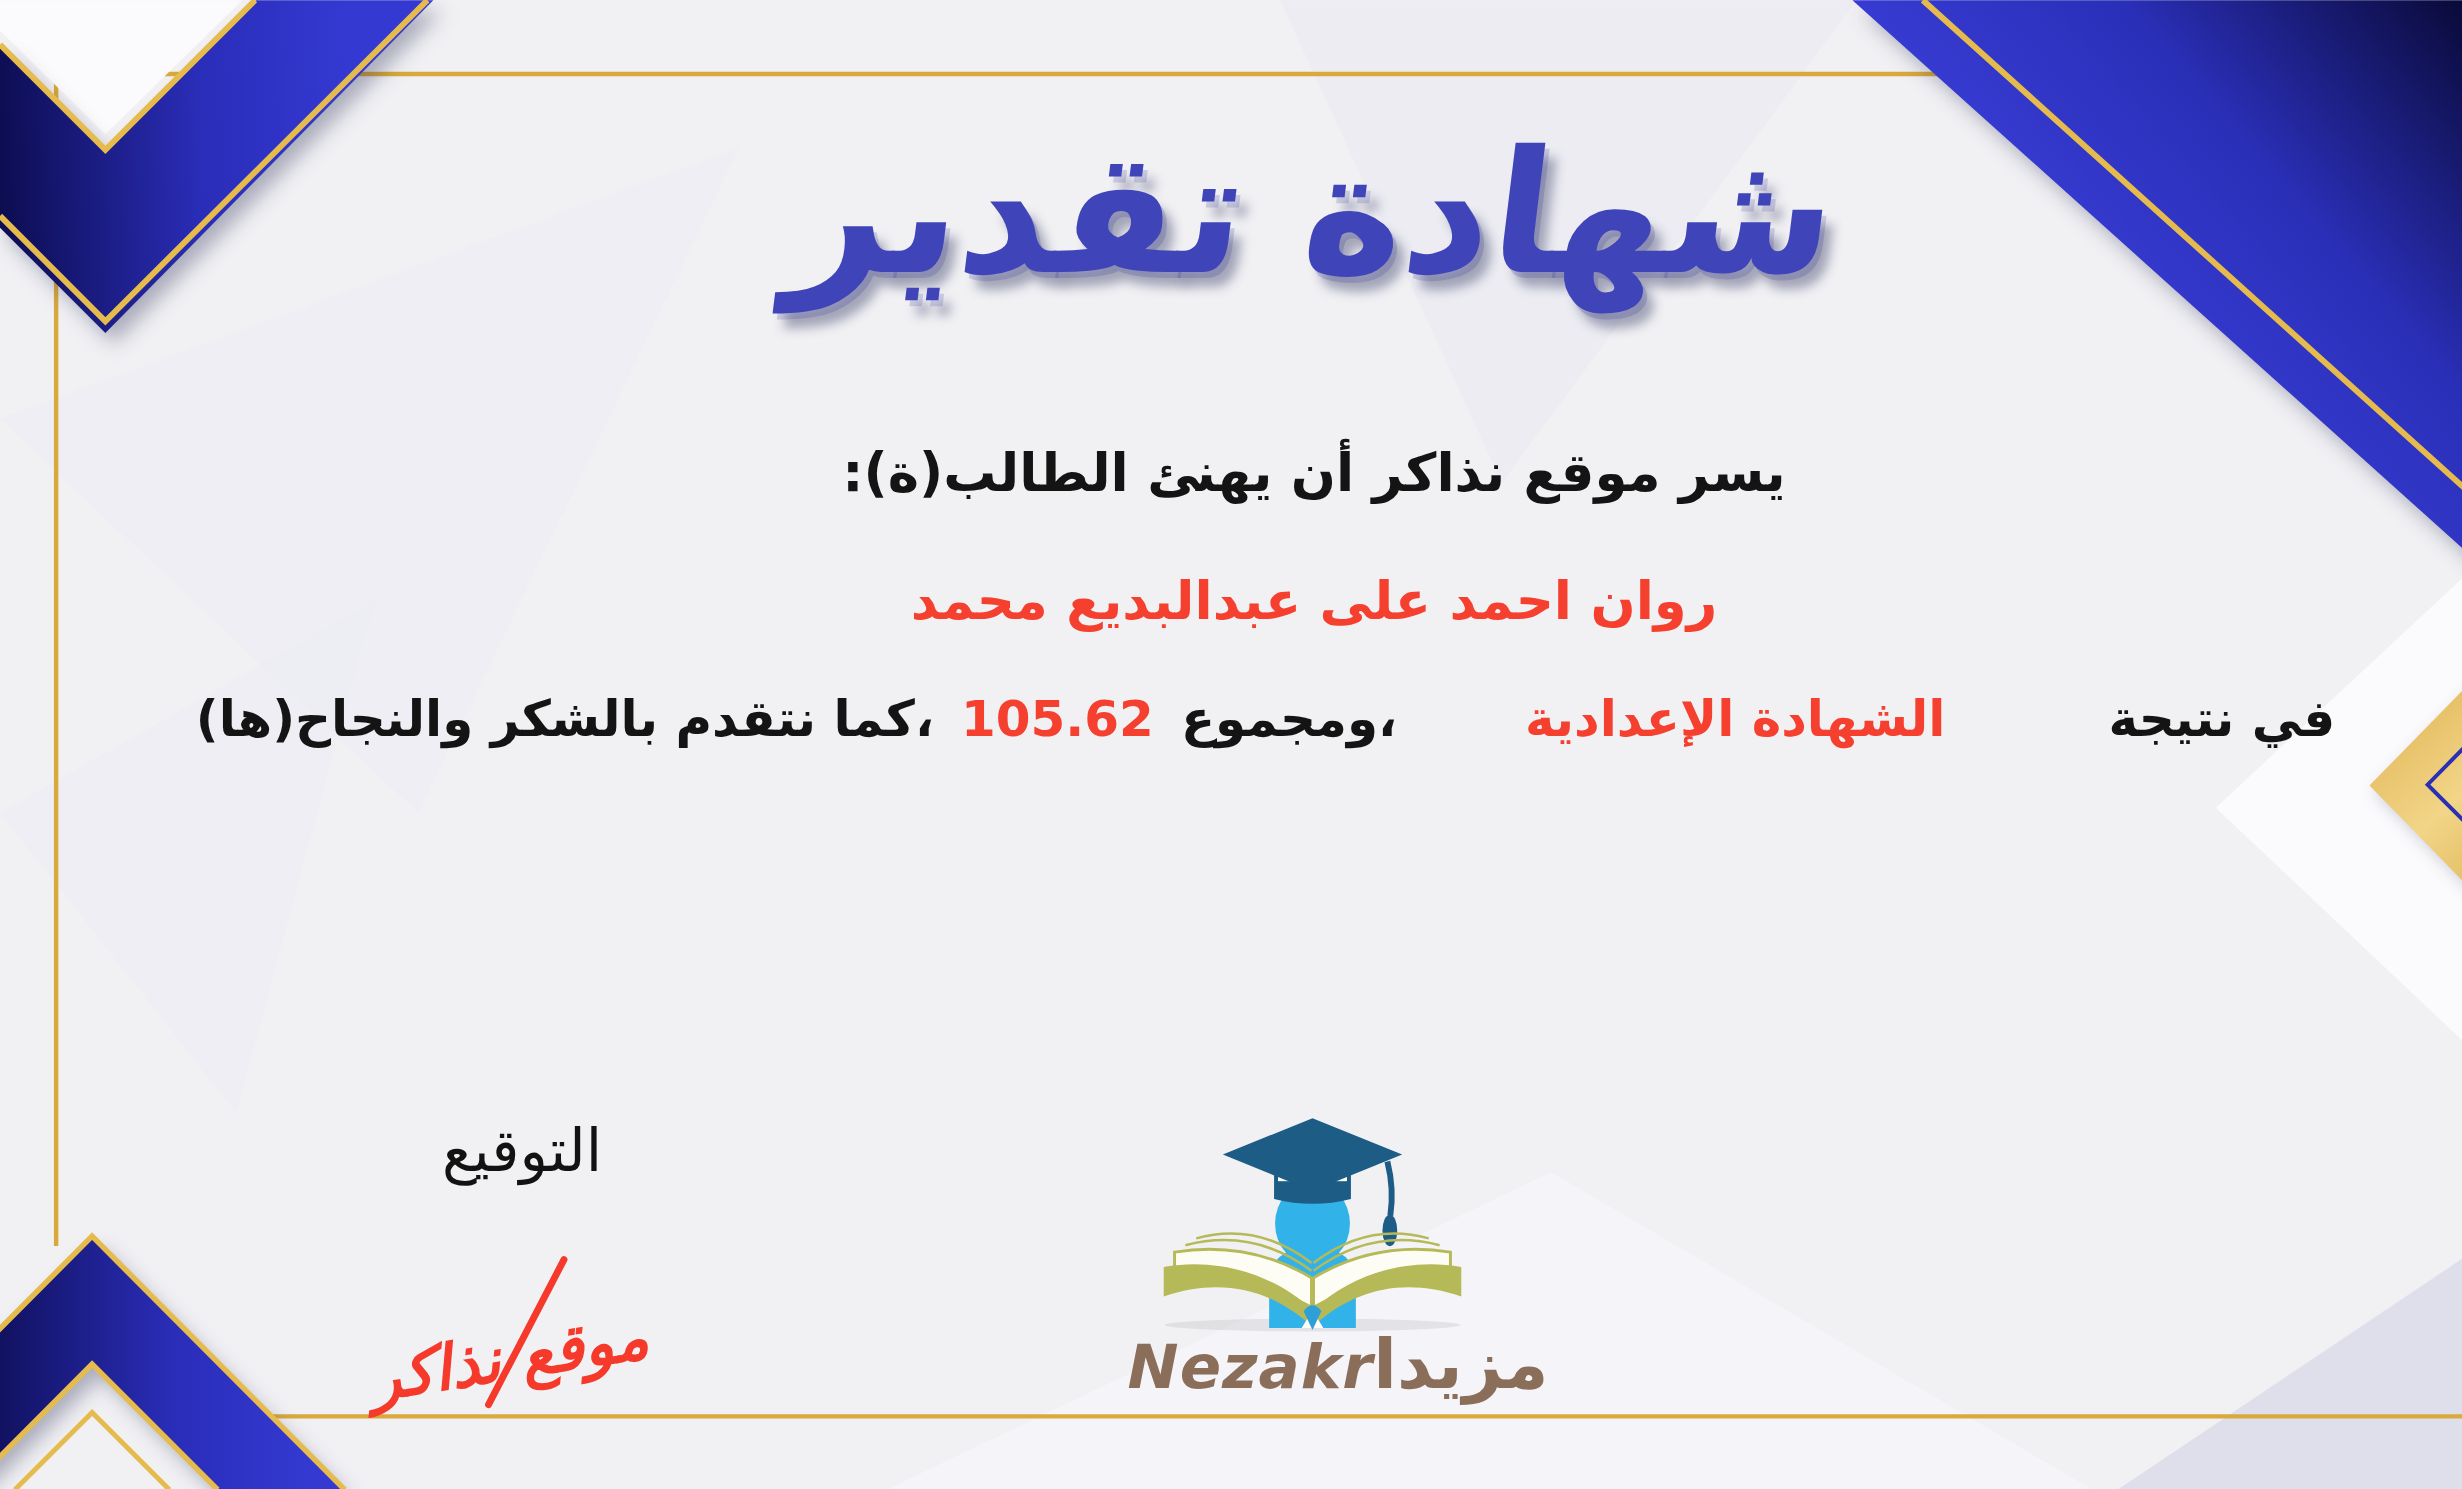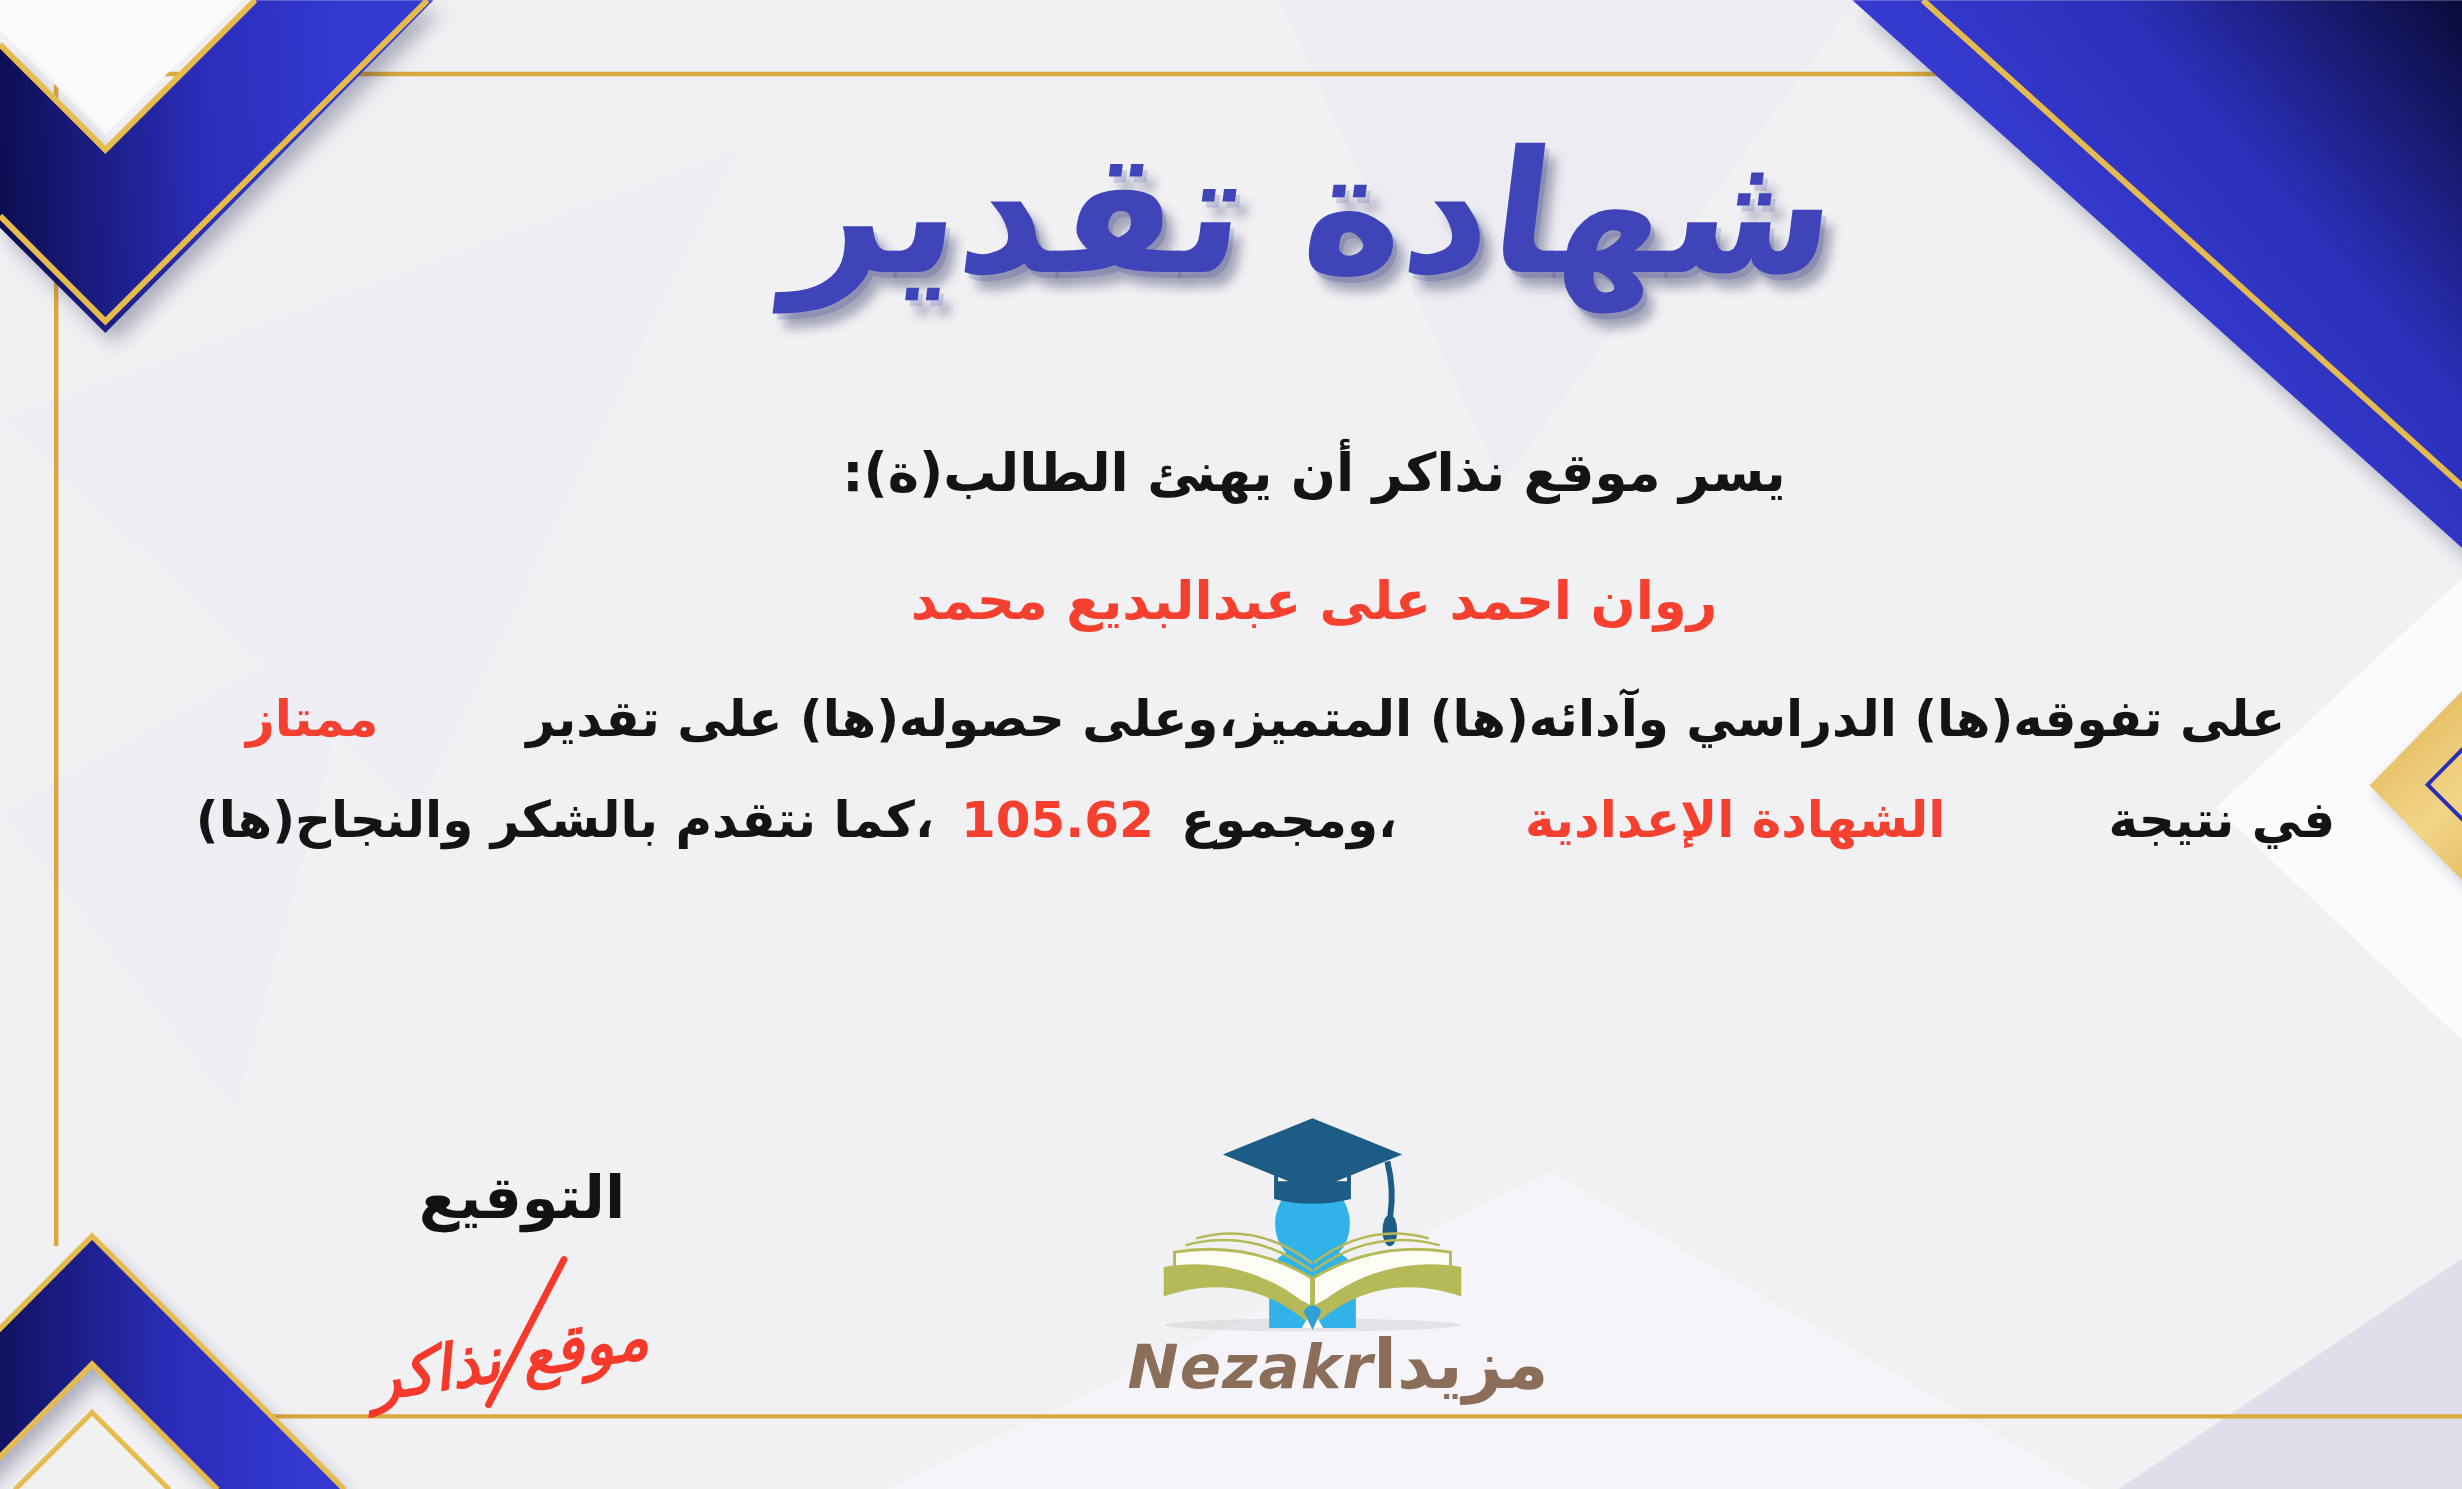--- a/index.html
+++ b/index.html
@@ -23,21 +23,21 @@
     line-height:1.25;
   }
   .intro{left:0;right:0;top:439px;font-size:53px;font-weight:bold;color:#141414;line-height:1.3;}
   .sname{left:0;right:0;top:567px;font-size:53px;font-weight:bold;color:#f6402f;line-height:1.3;}
   .bodytext{left:177px;width:2177px;top:669px;font-weight:bold;color:#141414;font-size:50px;}
   .bline{height:101px;line-height:101px;white-space:nowrap;}
   .red{color:#f6402f;}
   .gap{display:inline-block;height:4.9px;}
   .g300{width:148px;} .g330{width:163px;} .g260{width:128px;}
   .sp{display:inline-block;width:27px;height:4.9px;}
-  .siglabel{left:325px;width:394px;top:1163px;font-size:59px;font-weight:bold;color:#121212;}
+  .siglabel{left:325px;width:394px;top:1116px;font-size:59px;font-weight:normal;color:#121212;}
   .logotext{left:0;right:0;top:1324px;direction:ltr;text-align:center;position:absolute;color:#8a6e5a;white-space:nowrap;}
   .logotext .lat{font-size:61px;font-weight:bold;font-style:italic;letter-spacing:1px;margin-left:48px;}
   .logotext .arb{font-size:69px;font-weight:bold;}
 </style>
 </head>
 <body>
 
 <div id="canvas">
 
   <svg class="layer" width="2628" height="1490" viewBox="0 0 5337 3025">
@@ -111,23 +111,20 @@
   </svg>
 
   <div class="txt title">شهادة تقدير</div>
 
   <div class="txt intro">يسر موقع نذاكر أن يهنئ الطالب(ة):</div>
 
   <div class="txt sname">روان احمد على عبدالبديع محمد</div>
 
   <div class="txt bodytext">
     <div class="bline" dir="rtl">
-      <span>على تفوقه(ها) الدراسي وآدائه(ها) المتميز،وعلى حصوله(ها) على تقدير</span><span class="gap g300"></span><span class="red">ممتاز</span>
-    </div>
-    <div class="bline" dir="rtl">
       <span>في نتيجة</span><span class="gap g330"></span><span class="red">الشهادة الإعدادية</span><span class="gap g260"></span><span>،ومجموع</span><span class="sp"></span><span class="red">105.62</span><span class="sp"></span><span>،كما نتقدم بالشكر والنجاح(ها)</span>
     </div>
   </div>
 
   <div class="txt siglabel">التوقيع</div>
 
   <svg class="layer" style="left:315px;top:1231px;" width="424" height="217" viewBox="0 0 860 440">
     <path d="M505,58 L352,352" stroke="#f5392b" stroke-width="14" stroke-linecap="round" fill="none"></path>
     <text x="400" y="300" text-anchor="middle" font-size="126" font-weight="bold" font-style="italic" fill="#f5392b" font-family="DejaVu Sans, sans-serif" transform="rotate(-9 400 300)">موقع نذاكر</text>
   </svg>

